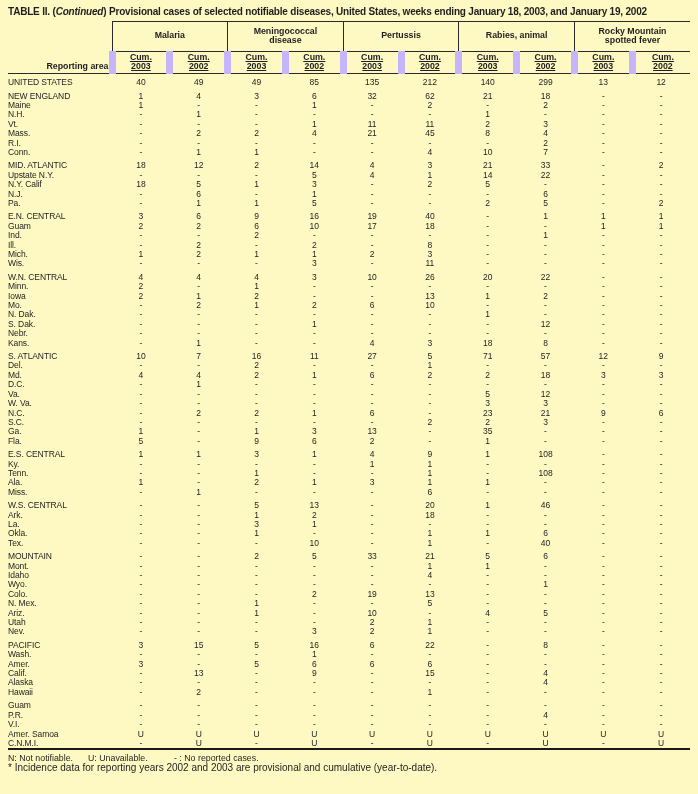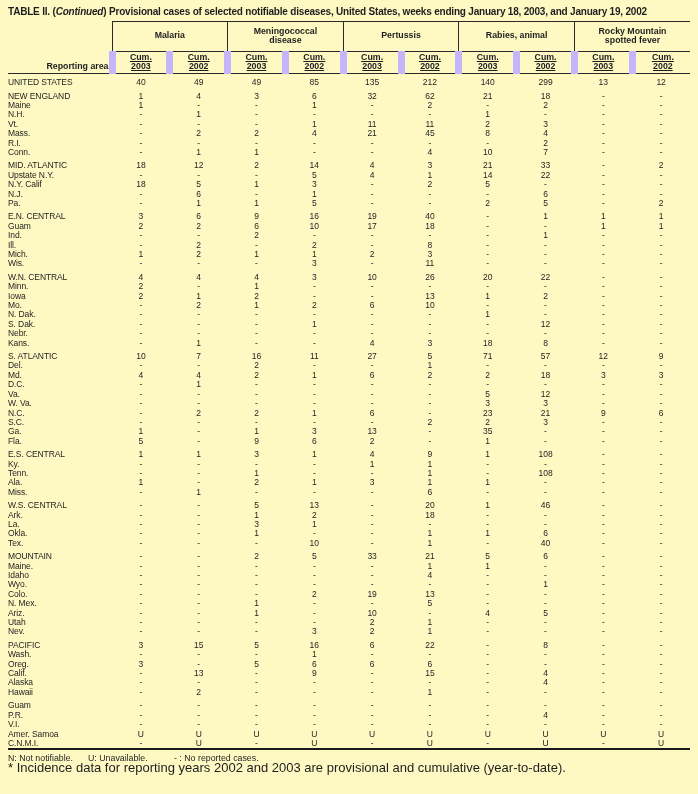--- a/index.html
+++ b/index.html
@@ -57,21 +57,21 @@
     white-space:nowrap; letter-spacing:-0.1px;
   }
   .td-val { font-size:8.5px; line-height:9.4px; text-align:center; }
   tr.gap-row td { height:4px; line-height:4px; font-size:1px; }
   table.report { border-bottom:2px solid #1a1a1a; }
 
   .footnotes { margin-top:3px; }
   .fn-line1 { font-size:8.8px; line-height:10px; white-space:nowrap; }
   .fn-line1 .fn-seg1 { display:inline-block; width:80px; }
   .fn-line1 .fn-seg2 { display:inline-block; width:86px; }
-  .fn-line2 { font-size:13px; line-height:10px; white-space:nowrap; }
+  .fn-line2 { font-size:10px; line-height:10px; white-space:nowrap; }
 </style>
 </head>
 <body>
 
 <div class="page">
 
   <div class="title">
     <div class="title-line"><span>TABLE II. (</span><span class="it">Continued</span><span>) Provisional cases of selected notifiable diseases, United States, weeks ending January 18, 2003, and January 19, 2002</span></div>
   </div>
 
@@ -754,21 +754,21 @@
           <td class="td-val">2</td>
           <td class="td-val">5</td>
           <td class="td-val">33</td>
           <td class="td-val">21</td>
           <td class="td-val">5</td>
           <td class="td-val">6</td>
           <td class="td-val">-</td>
           <td class="td-val">-</td>
         </tr>
         <tr>
-          <td class="td-area">Maine.</td>
+          <td class="td-area">Mont.</td>
           <td class="td-val">-</td>
           <td class="td-val">-</td>
           <td class="td-val">-</td>
           <td class="td-val">-</td>
           <td class="td-val">-</td>
           <td class="td-val">1</td>
           <td class="td-val">1</td>
           <td class="td-val">-</td>
           <td class="td-val">-</td>
           <td class="td-val">-</td>
@@ -887,21 +887,21 @@
           <td class="td-val">-</td>
           <td class="td-val">1</td>
           <td class="td-val">-</td>
           <td class="td-val">-</td>
           <td class="td-val">-</td>
           <td class="td-val">-</td>
           <td class="td-val">-</td>
           <td class="td-val">-</td>
         </tr>
         <tr>
-          <td class="td-area">Oreg.</td>
+          <td class="td-area">Amer.</td>
           <td class="td-val">3</td>
           <td class="td-val">-</td>
           <td class="td-val">5</td>
           <td class="td-val">6</td>
           <td class="td-val">6</td>
           <td class="td-val">6</td>
           <td class="td-val">-</td>
           <td class="td-val">-</td>
           <td class="td-val">-</td>
           <td class="td-val">-</td>

